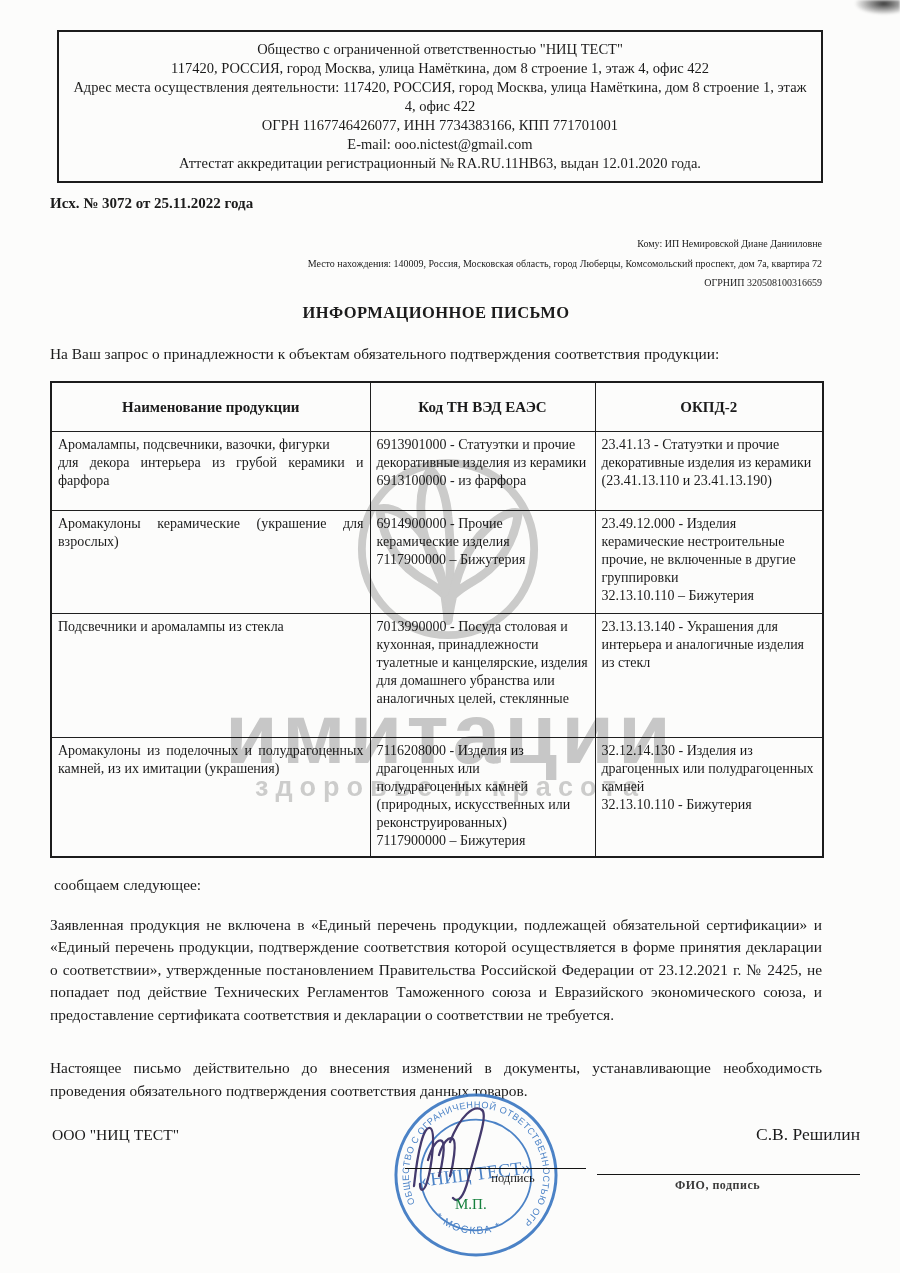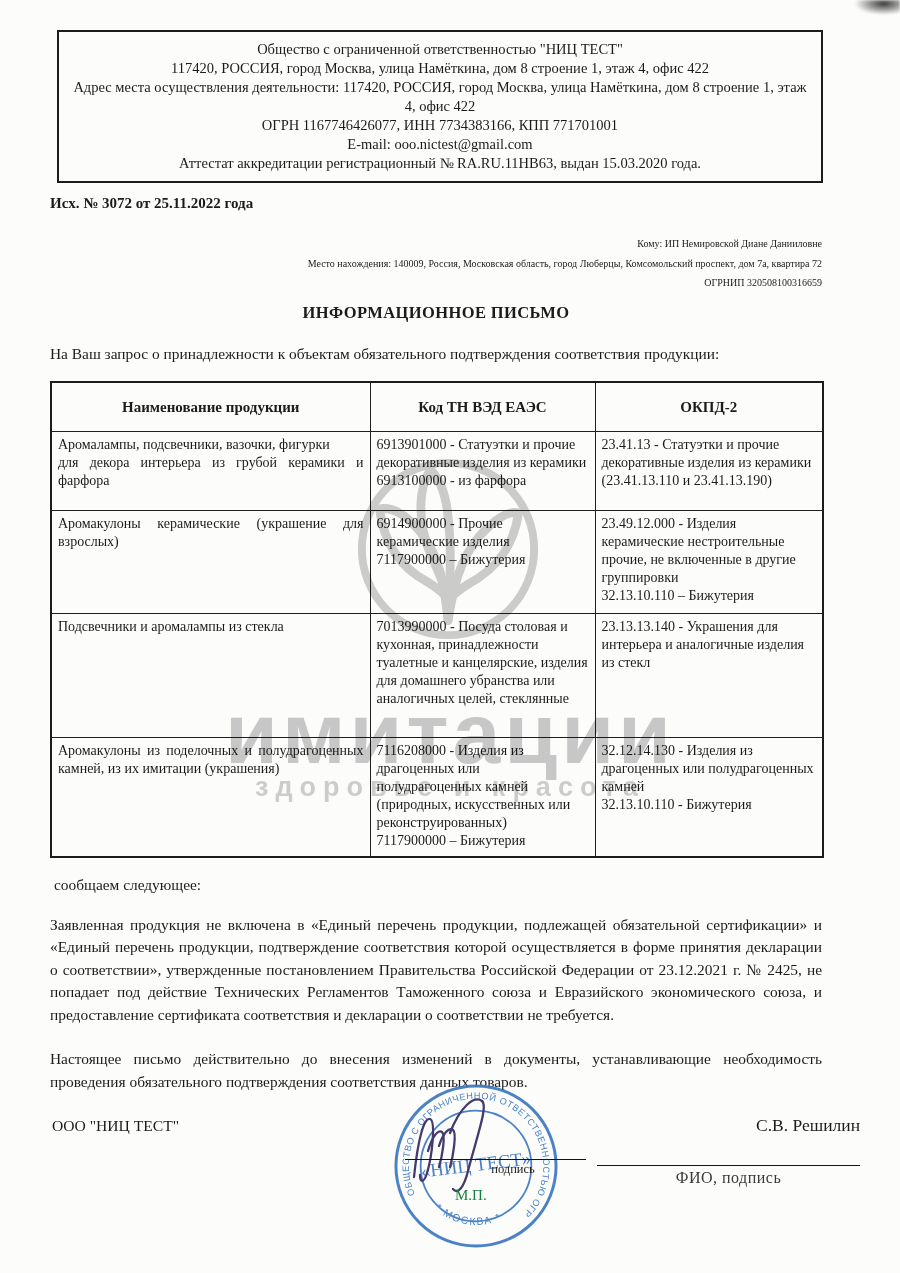--- a/index.html
+++ b/index.html
@@ -41,34 +41,34 @@
   }
   table.codes{border:2px solid #1c1c1c;}
   table.codes th{font-size:15px;font-weight:bold;text-align:center;height:40px;vertical-align:middle;}
   td.c-name{text-align:justify;white-space:pre-line;}
   td.c-code{white-space:pre-line;}
   tr.r1 td{height:70px;} tr.r2 td{height:94px;} tr.r3 td{height:115px;} tr.r4 td{height:110px;}
 
   
   .leadin{margin-top:18px;font-size:15.4px;padding-left:4px;}
   .para{margin-top:20px;font-size:15.4px;line-height:22.5px;text-align:justify;}
-  .para2{margin-top:22px;}
+  .para2{margin-top:31px;}
 
   
   .sig-area{position:relative;height:190px;margin-top:0;}
   .sig-left{position:absolute;left:2px;top:22px;font-size:15.6px;line-height:21px;}
   .sig-line{position:absolute;border-top:1.6px solid #141414;height:0;}
   .line-a{left:355px;top:66px;width:181px;}
   .line-b{left:547px;top:72px;width:263px;}
   .cap-podpis{position:absolute;left:408px;top:69px;width:110px;text-align:center;
     font-size:12.5px;color:#1d1d1d;}
   .mp{position:absolute;left:405px;top:94px;font-size:15px;color:#15803d;}
   .sig-name{position:absolute;left:547px;top:22px;width:263px;text-align:right;font-size:17.5px;font-family:Liberation Serif, serif;}
-  .cap-fio{position:absolute;left:547px;top:76px;width:263px;text-align:center;
-    font-size:16px;color:#3a3a3a;letter-spacing:.5px;}
+  .cap-fio{position:absolute;left:536px;top:76px;width:263px;text-align:center;
+    font-size:12px;color:#3a3a3a;letter-spacing:.5px;font-weight:bold;}
   .stamp-svg{position:absolute;left:342px;top:-11px;width:168px;height:168px;opacity:.92;}
   .handsign-svg{position:absolute;left:358px;top:4px;width:132px;height:100px;}
 
   
   .wm-layer{position:absolute;inset:0;z-index:2;pointer-events:none;mix-blend-mode:multiply;}
   .wm-logo{position:absolute;left:350px;top:456px;width:196px;height:186px;opacity:.34;}
   .wm-brand{
     position:absolute;left:0;top:688px;width:900px;text-align:center;
     font-family:"Liberation Sans", sans-serif;font-weight:bold;
     font-size:86px;line-height:90px;letter-spacing:4px;
@@ -109,21 +109,21 @@
   </div>
 
   <div class="content">
 
     <div class="letterhead">
       <div>Общество с ограниченной ответственностью "НИЦ ТЕСТ"</div>
       <div>117420, РОССИЯ, город Москва, улица Намёткина, дом 8 строение 1, этаж 4, офис 422</div>
       <div>Адрес места осуществления деятельности: 117420, РОССИЯ, город Москва, улица Намёткина, дом 8 строение 1, этаж 4, офис 422</div>
       <div>ОГРН 1167746426077, ИНН 7734383166, КПП 771701001</div>
       <div>E-mail: ooo.nictest@gmail.com</div>
-      <div>Аттестат аккредитации регистрационный № RA.RU.11НВ63, выдан 15.03.2020 года.</div>
+      <div>Аттестат аккредитации регистрационный № RA.RU.11НВ63, выдан 12.01.2020 года.</div>
     </div>
 
     <div class="outgoing">Исх. № 3072 от 25.11.2022 года</div>
 
     <div class="recipient">
       <div>Кому: ИП Немировской Диане Данииловне</div>
       <div>Место нахождения: 140009, Россия, Московская область, город Люберцы, Комсомольский проспект, дом 7а, квартира 72</div>
       <div>ОГРНИП 320508100316659</div>
     </div>
 

